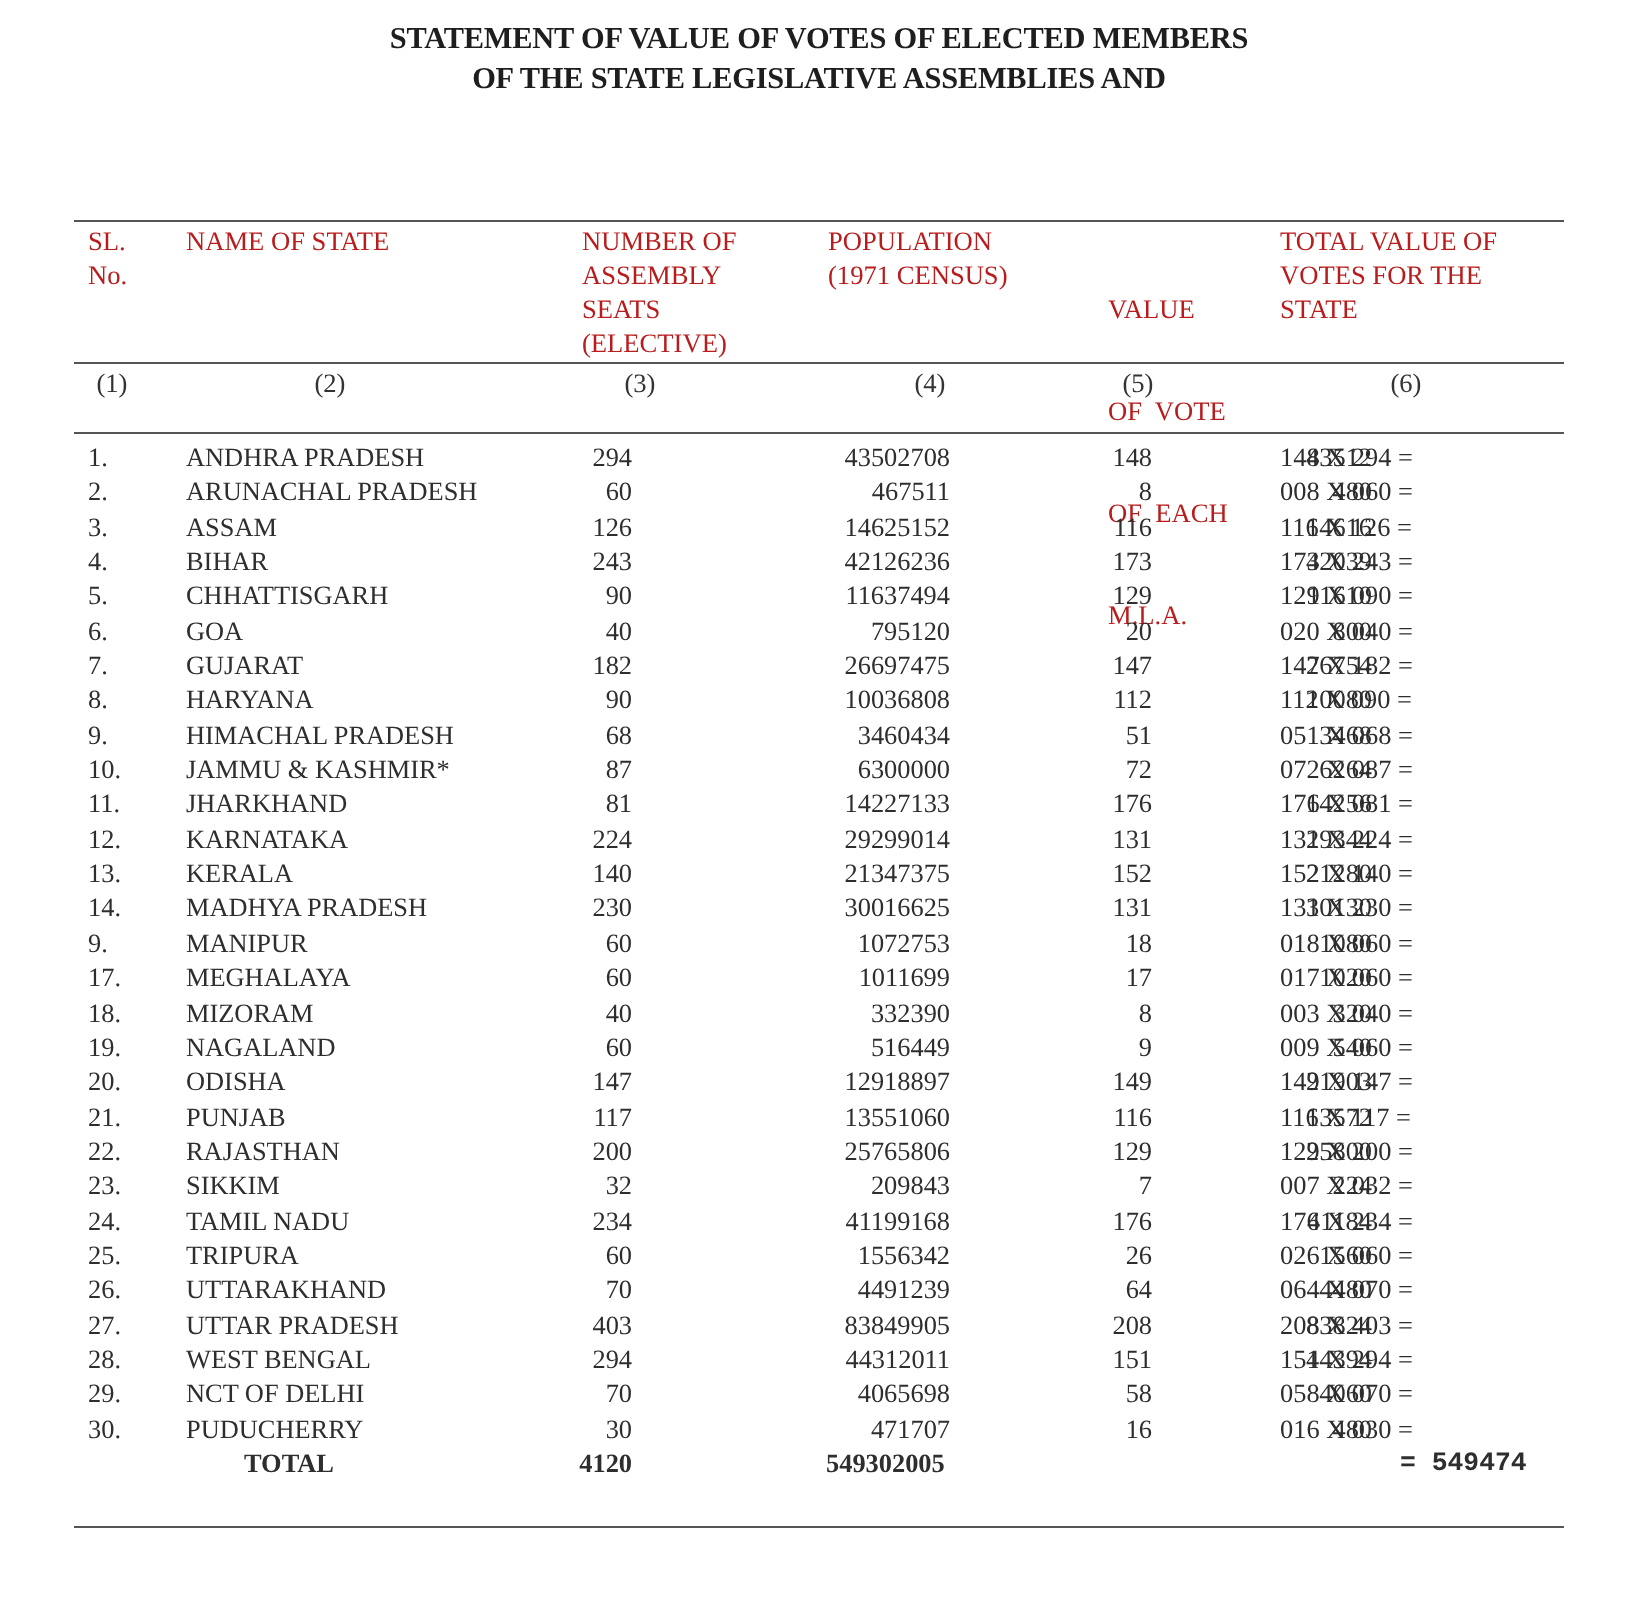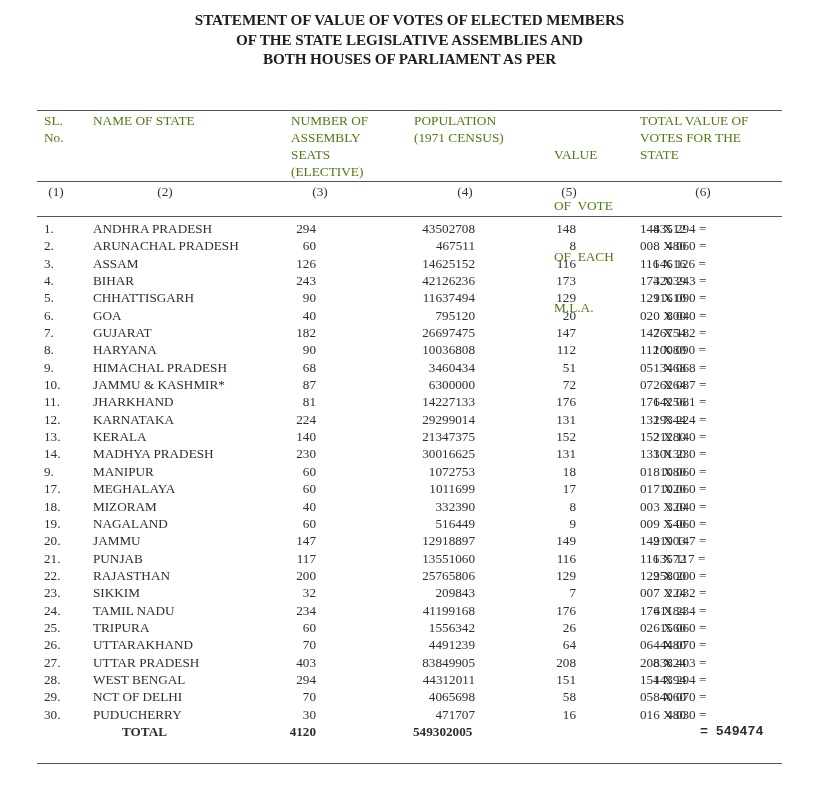--- a/index.html
+++ b/index.html
@@ -2,21 +2,21 @@
 <html><head>
 <meta charset="utf-8">
 <style>
   html, body { margin:0; padding:0; background:#ffffff; }
   body { width:819px; height:807px; position:relative; overflow:hidden;
          font-family:"Liberation Serif","DejaVu Serif",serif; color:#2a2a2a; }
   .title { position:absolute; left:0; top:10px; width:819px; text-align:center;
            font-weight:bold; font-size:15.2px; line-height:19.5px; color:#1e1e1e; letter-spacing:-0.1px; }
   .title div { white-space:nowrap; }
   .hline { position:absolute; left:37px; width:745px; height:0; border-top:1.3px solid #555; }
-  .hdr { position:absolute; font-size:13.3px; line-height:17px; color:#4d7c0f; white-space:nowrap; }
+  .hdr { position:absolute; font-size:13.3px; line-height:17px; color:#b91c1c; white-space:nowrap; }
   .colnum { position:absolute; top:184px; font-size:13.3px; color:#333; text-align:center; }
   .rows { position:absolute; left:0; top:220px; width:819px; }
   .row { position:relative; height:17.35px; font-size:13.2px; line-height:17.35px; color:#2e2e2e; }
   .row span { position:absolute; white-space:nowrap; }
   .c-sl { left:44px; }
   .c-name { left:93px; }
   .c-seats { left:250px; width:66px; text-align:right; }
   .c-pop { left:380px; width:95px; text-align:right; }
   .c-val { left:520px; width:56px; text-align:right; }
   .c-calc { left:640px; white-space:pre; }
@@ -26,21 +26,20 @@
   .total .c-name { left:122px; }
   .total .c-pop { left:380px; width:auto; text-align:left; left:413px; }
   .total .c-calc { left:700px;font-family:Liberation Mono, monospace; }
 </style>
 </head>
 <body>
 
 <div class="title">
   <div>STATEMENT OF VALUE OF VOTES OF ELECTED MEMBERS</div>
   <div>OF THE STATE LEGISLATIVE ASSEMBLIES AND</div>
-  <div>BOTH HOUSES OF PARLIAMENT AS PER</div>
 </div>
 
 <div class="hline" style="top:110px"></div>
 <div class="hline" style="top:181px"></div>
 <div class="hline" style="top:216px"></div>
 <div class="hline" style="top:763px"></div>
 
 <div class="hdr" style="left:44px; top:112px">
   <div>SL.</div>
   <div>No.</div>
@@ -271,21 +270,21 @@
       <span class="c-seats">60</span>
       <span class="c-pop">516449</span>
       <span class="c-val">9</span>
       <span class="c-calc">
         <span class="eq">009 X 060 =</span>
         <span class="res">540</span>
       </span>
     </div>
     <div class="row">
       <span class="c-sl">20.</span>
-      <span class="c-name">JAMMU</span>
+      <span class="c-name">ODISHA</span>
       <span class="c-seats">147</span>
       <span class="c-pop">12918897</span>
       <span class="c-val">149</span>
       <span class="c-calc">
         <span class="eq">149 X 147 =</span>
         <span class="res">21903</span>
       </span>
     </div>
     <div class="row">
       <span class="c-sl">21.</span>

